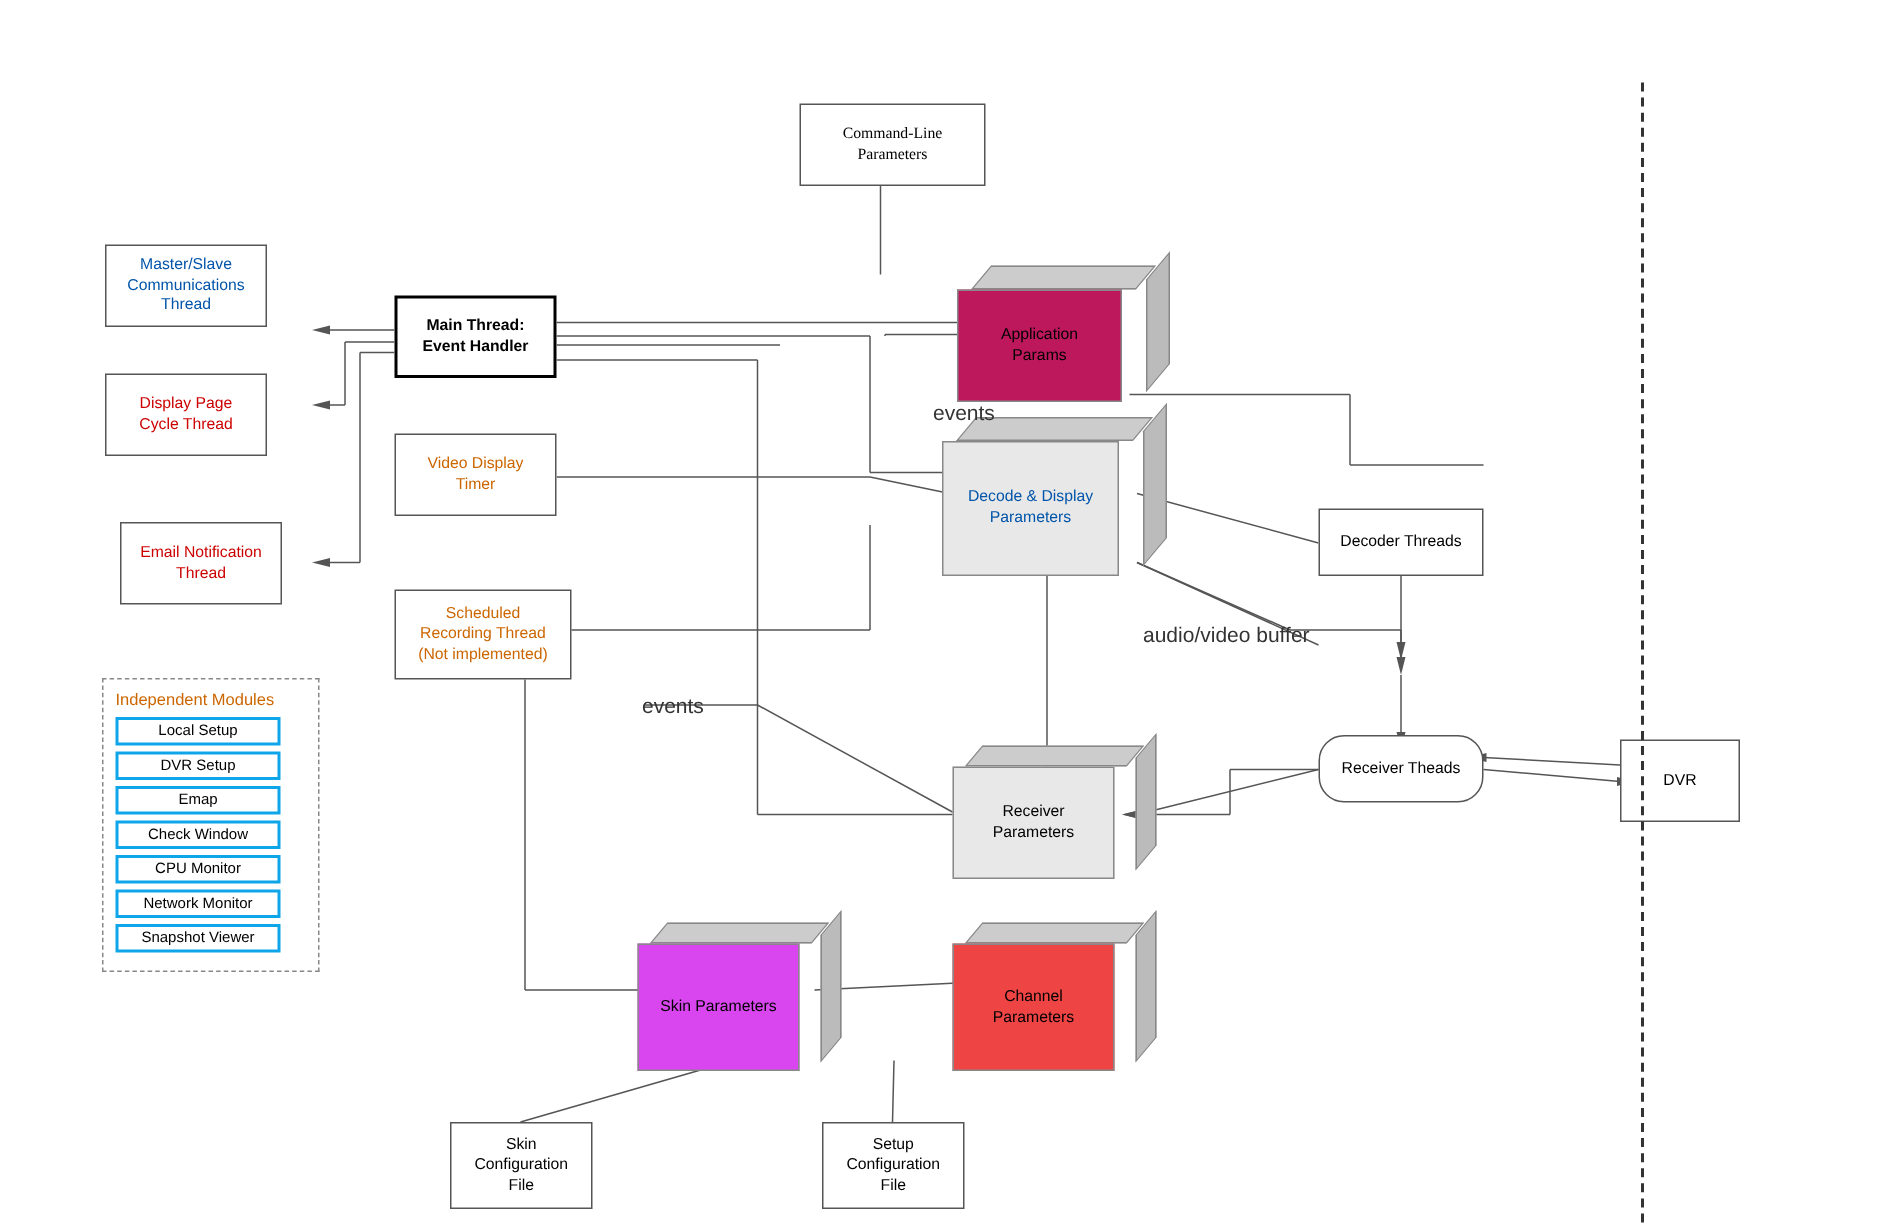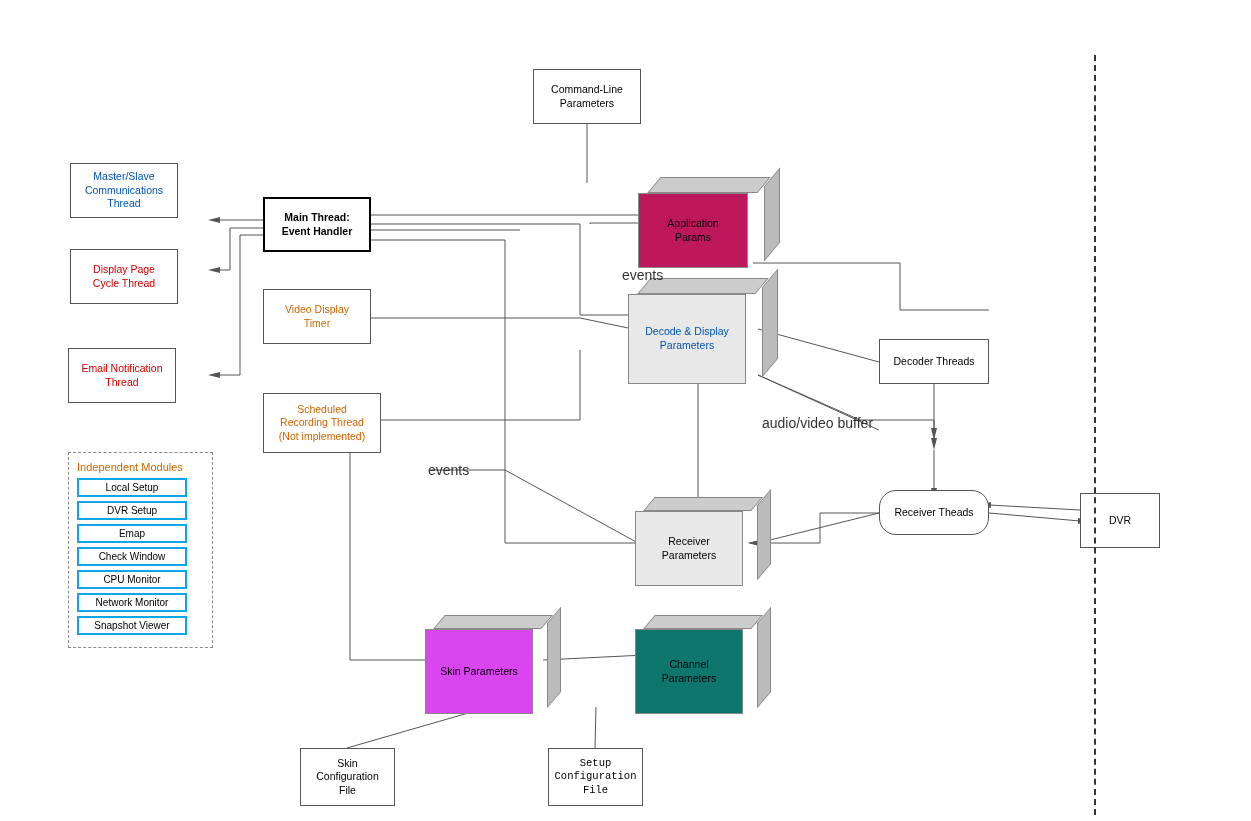--- a/index.html
+++ b/index.html
@@ -171,42 +171,42 @@
 
     <line x1="758" y1="375" x2="860" y2="420" stroke="#555" stroke-width="1"></line>
     <line x1="860" y1="420" x2="934" y2="420" stroke="#555" stroke-width="1"></line>
     <line x1="934" y1="420" x2="934" y2="440" stroke="#555" stroke-width="1"></line>
     <polygon points="931,438 934,450 937,438" fill="#555"></polygon>
 
     <line x1="934" y1="450" x2="934" y2="490" stroke="#555" stroke-width="1"></line>
     <polygon points="931,488 934,500 937,488" fill="#555"></polygon>
   </svg>
 
-  <div class="box" style="left:533px; top:69px; width:108px; height:55px;">
+  <div class="box" style="left:533px; top:69px; width:124px; height:55px;font-family:Liberation Serif, serif;">
     <span style="white-space:pre-line;">Command-Line
 Parameters</span>
   </div>
 
   <div class="box blue-text" style="left:70px; top:163px; width:108px; height:55px;">
     <span style="white-space:pre-line;">Master/Slave
 Communications
 Thread</span>
   </div>
 
   <div class="box bold-border" style="left:263px; top:197px; width:108px; height:55px; border-width:2.5px;">
     <span style="white-space:pre-line; font-weight:bold;">Main Thread:
 Event Handler</span>
   </div>
 
   <div class="box red-text" style="left:70px; top:249px; width:108px; height:55px;">
     <span style="white-space:pre-line;">Display Page
 Cycle Thread</span>
   </div>
 
-  <div class="box red-text" style="left:68px; top:348px; width:108px; height:55px;">
+  <div class="box red-text" style="left:80px; top:348px; width:108px; height:55px;">
     <span style="white-space:pre-line;">Email Notification
 Thread</span>
   </div>
 
   <div class="box orange-text" style="left:263px; top:289px; width:108px; height:55px;">
     <span style="white-space:pre-line;">Video Display
 Timer</span>
   </div>
 
   <div class="box orange-text" style="left:263px; top:393px; width:118px; height:60px;">
@@ -254,36 +254,36 @@
     <div style="position:absolute; left:14px; top:0; width:108px; height:14px; background:#ccc; border:1px solid #888; transform:skewX(-40deg);"></div>
     <div style="position:absolute; left:122px; top:0; width:14px; height:85px; background:#bbb; border:1px solid #888; transform:skewY(-50deg);"></div>
     <div style="position:absolute; left:0; top:14px; width:108px; height:85px; background:#d946ef; border:1px solid #888; display:flex; align-items:center; justify-content:center; text-align:center; font-size:10.5px; line-height:1.3; padding:4px;">
       <span>Skin Parameters</span>
     </div>
   </div>
 
   <div style="position:absolute; left:635px; top:615px;">
     <div style="position:absolute; left:14px; top:0; width:108px; height:14px; background:#ccc; border:1px solid #888; transform:skewX(-40deg);"></div>
     <div style="position:absolute; left:122px; top:0; width:14px; height:85px; background:#bbb; border:1px solid #888; transform:skewY(-50deg);"></div>
-    <div style="position:absolute; left:0; top:14px; width:108px; height:85px; background:#0f766e; border:1px solid #888; display:flex; align-items:center; justify-content:center; text-align:center; font-size:10.5px; line-height:1.3; padding:4px;">
+    <div style="position:absolute; left:0; top:14px; width:108px; height:85px; background:#ef4444; border:1px solid #888; display:flex; align-items:center; justify-content:center; text-align:center; font-size:10.5px; line-height:1.3; padding:4px;">
       <span>Channel<br>Parameters</span>
     </div>
   </div>
 
   <div class="box" style="left:1080px; top:493px; width:80px; height:55px;">
     <span>DVR</span>
   </div>
 
   <div class="box" style="left:300px; top:748px; width:95px; height:58px;">
     <span style="white-space:pre-line;">Skin
 Configuration
 File</span>
   </div>
 
-  <div class="box" style="left:548px; top:748px; width:95px; height:58px;font-family:Liberation Mono, monospace;">
+  <div class="box" style="left:548px; top:748px; width:95px; height:58px;">
     <span style="white-space:pre-line;">Setup
 Configuration
 File</span>
   </div>
 
   <div class="modules-group" style="left:68px; top:452px; width:145px; padding:8px;">
     <div class="group-label">Independent Modules</div>
     <button class="module-btn">Local Setup</button>
     <button class="module-btn">DVR Setup</button>
     <button class="module-btn">Emap</button>

